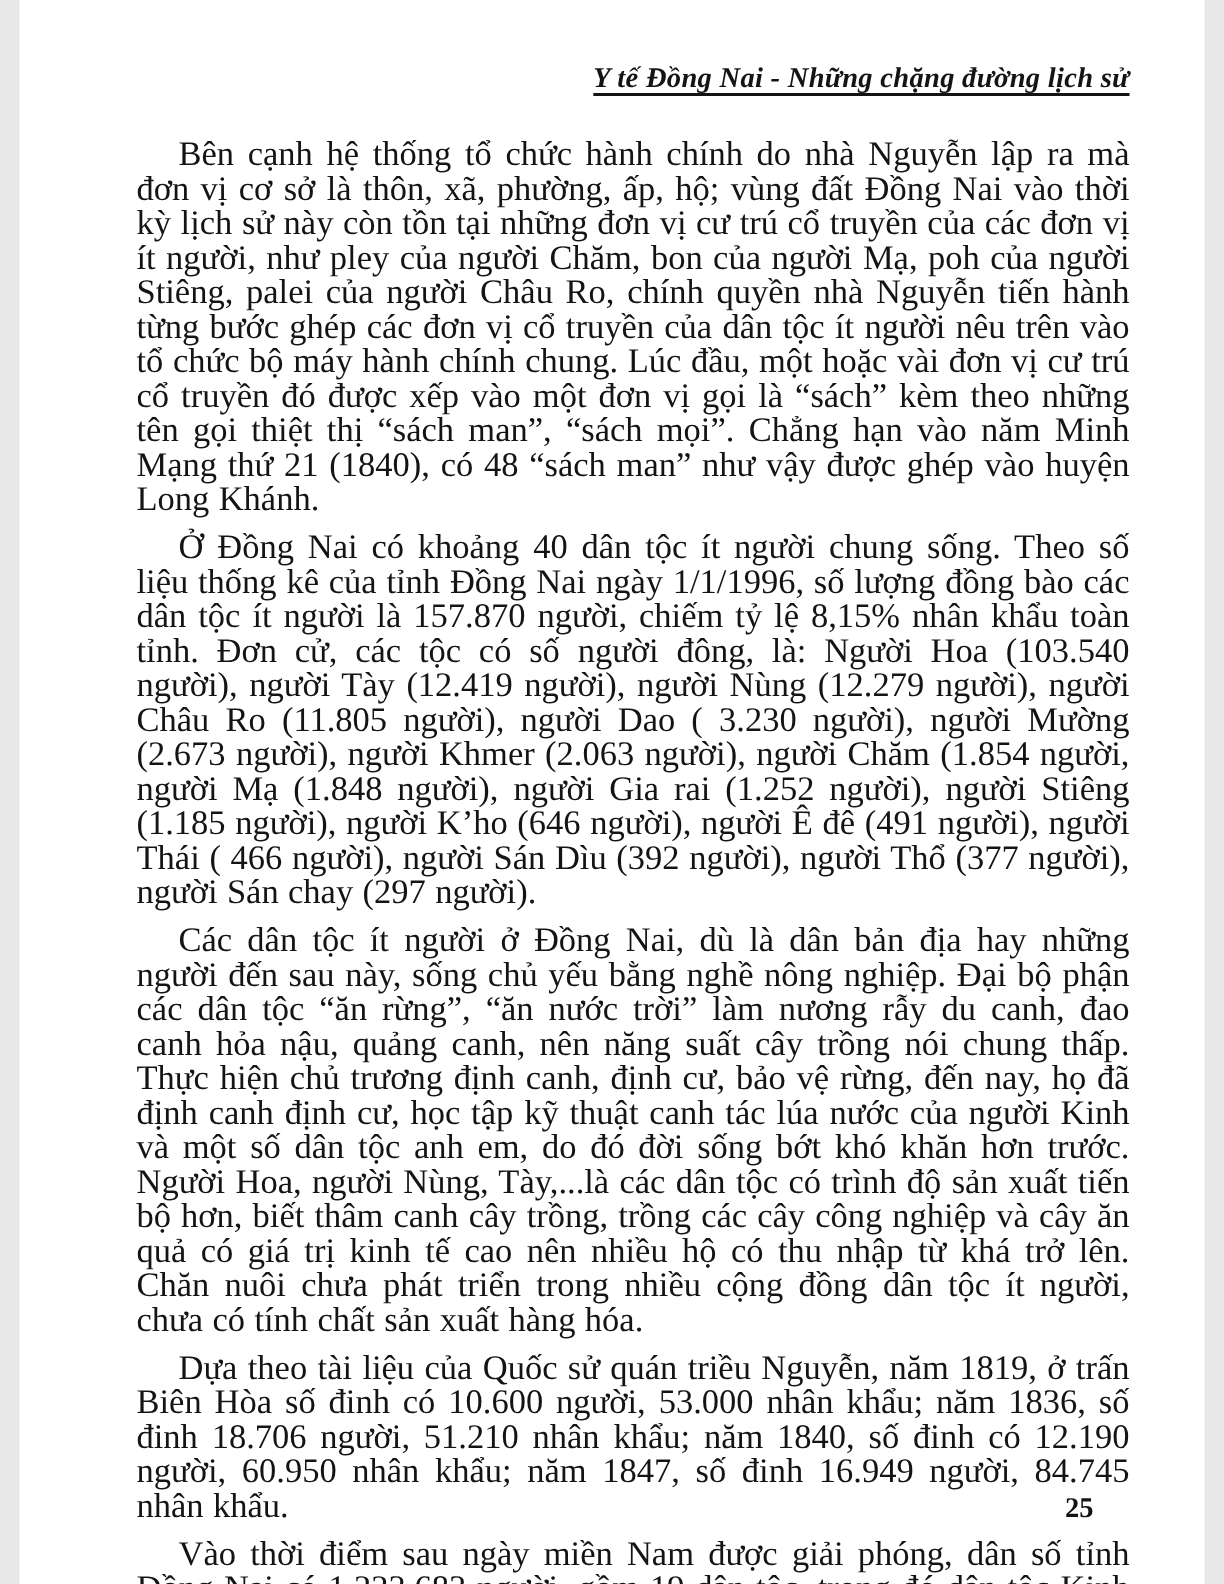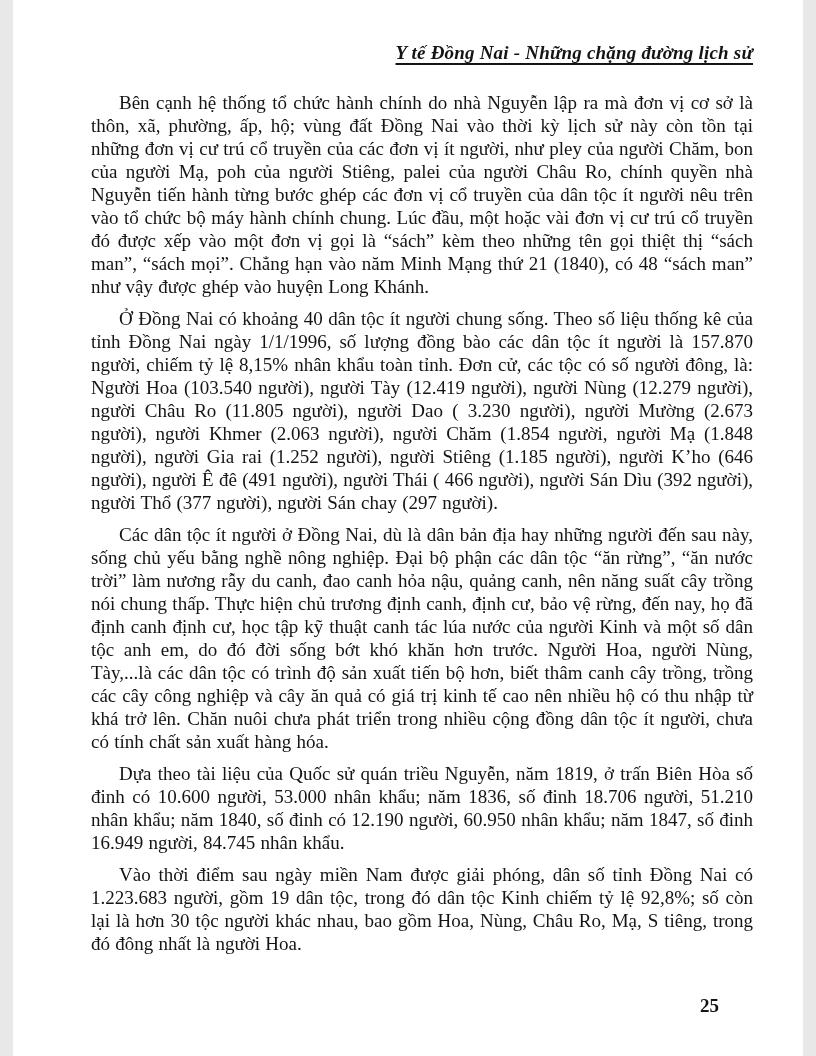--- a/index.html
+++ b/index.html
@@ -34,39 +34,39 @@
     letter-spacing: 0.2px;
     margin-bottom: 27px;
   }
   .running-header .header-text {
     text-decoration: underline;
     text-underline-offset: 4px;
     text-decoration-thickness: 1.6px;
   }
 
   .body-text p {
-    font-size: 19px;
+    font-size: 23px;
     line-height: 23px;
     text-align: justify;
     text-indent: 28px;
     margin-bottom: 9px;
     word-spacing: 0.5px;
   }
 
   .section-heading {
     font-size: 19.5px;
     font-weight: bold;
     margin-top: 13px;
     margin-bottom: 11px;
     text-indent: 0;
   }
 
   .page-number {
     position: absolute;
-    right: 84px;
+    right: 74px;
     top: 995px;
     font-size: 19px;
     font-weight: bold;
   }
 </style>
 </head>
 <body>
 
 <div class="page">
   <div class="page-inner">

